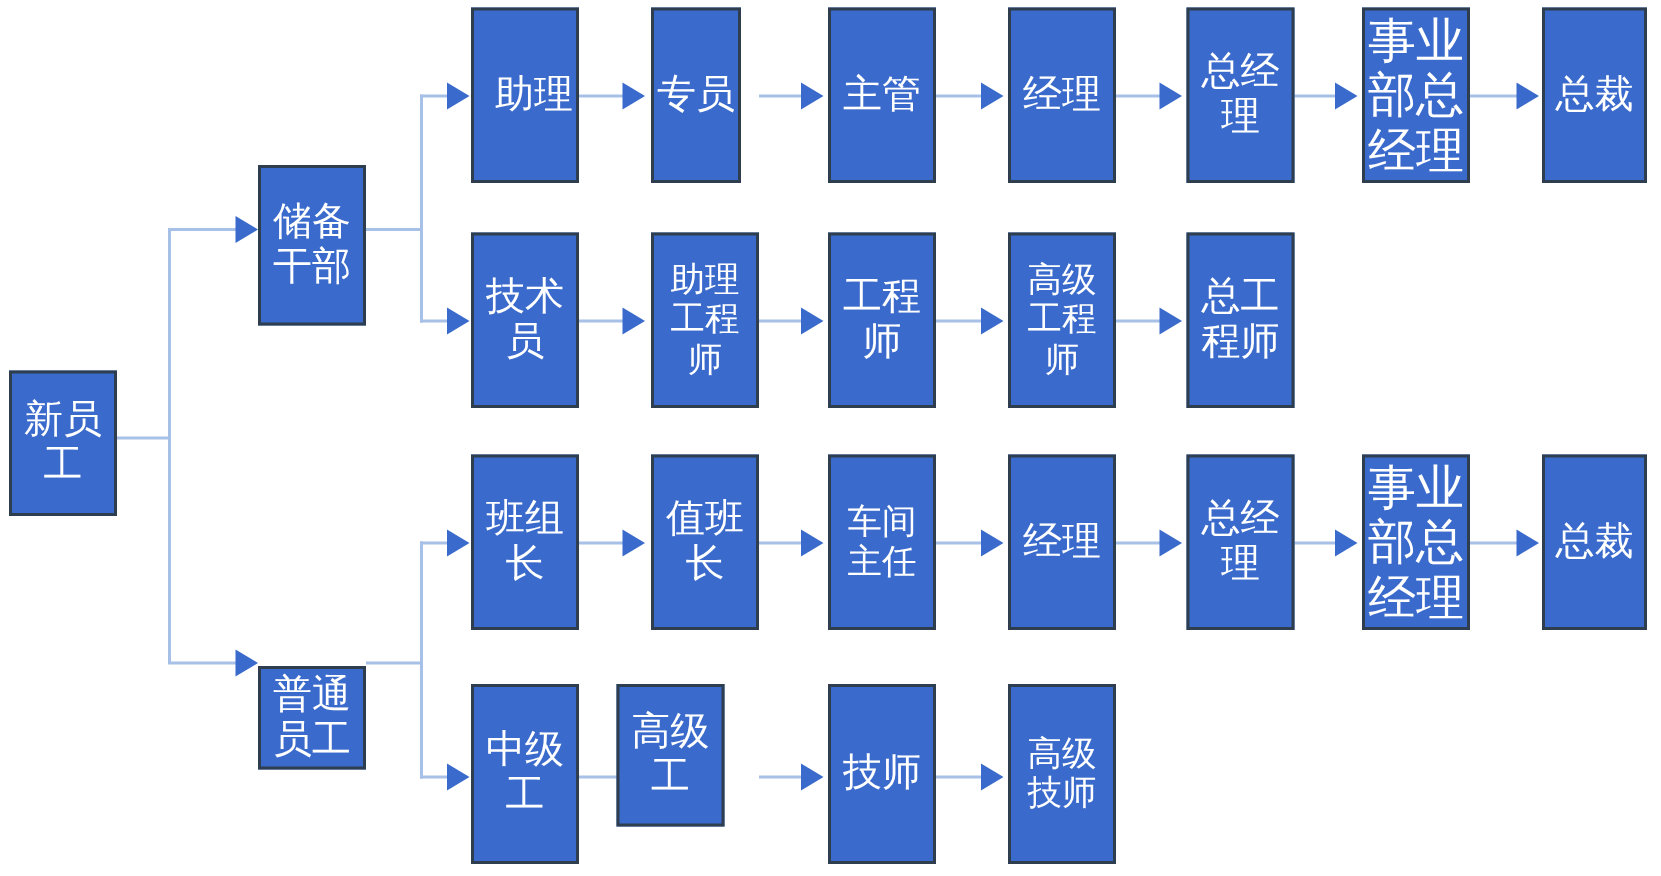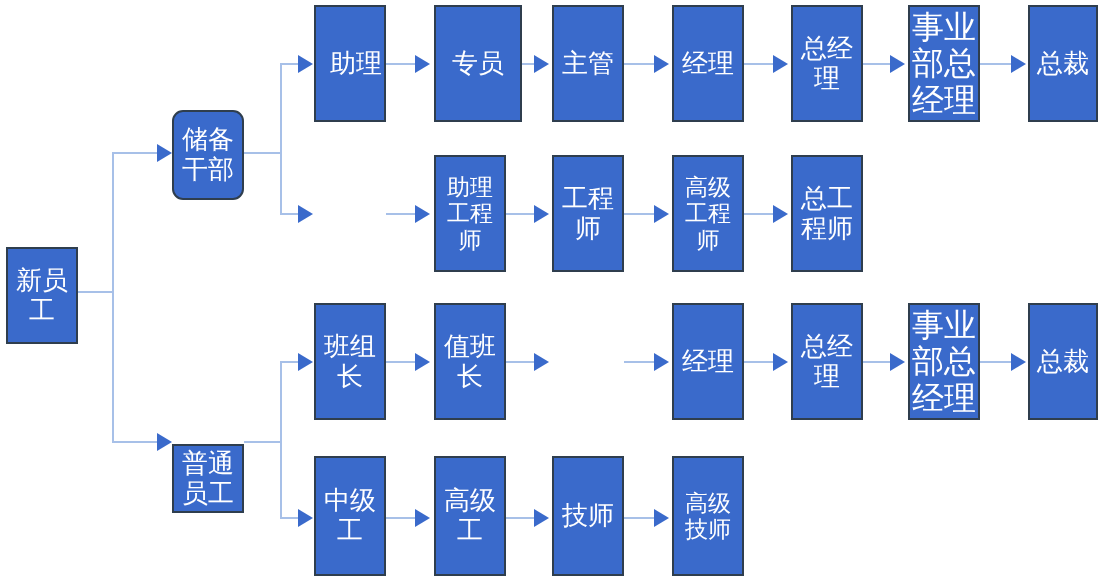--- a/index.html
+++ b/index.html
@@ -127,85 +127,91 @@
   <div class="arrow" style="left:415px; top:509px;"></div>
   <div class="hline" style="left:506px; top:517px; width:29px;"></div>
   <div class="arrow" style="left:534px; top:509px;"></div>
   <div class="hline" style="left:624px; top:517px; width:31px;"></div>
   <div class="arrow" style="left:654px; top:509px;"></div>
 
   <div class="node s1" style="left:6px; top:247px; width:72px; height:97px;">
     <span class="lbl">新员工</span>
   </div>
 
-  <div class="node s1" style="left:172px; top:110px; width:72px; height:90px;border-radius:11px;">
+  <div class="node s1" style="left:172px; top:110px; width:72px; height:107px;">
     <span class="lbl">储备干部</span>
   </div>
   <div class="node s1" style="left:172px; top:444px; width:72px; height:69px;">
     <span class="lbl">普通员工</span>
   </div>
 
   <div class="node s1" style="left:314px; top:5px; width:72px; height:117px;padding-left:12px;">
     <span class="lbl">助理</span>
   </div>
-  <div class="node s1" style="left:434px; top:5px; width:88px; height:117px;">
+  <div class="node s1" style="left:434px; top:5px; width:60px; height:117px;">
     <span class="lbl">专员</span>
   </div>
   <div class="node s1" style="left:552px; top:5px; width:72px; height:117px;">
     <span class="lbl">主管</span>
   </div>
   <div class="node s1" style="left:672px; top:5px; width:72px; height:117px;">
     <span class="lbl">经理</span>
   </div>
   <div class="node s1" style="left:791px; top:5px; width:72px; height:117px;">
     <span class="lbl">总经理</span>
   </div>
   <div class="node s3" style="left:908px; top:5px; width:72px; height:117px;">
     <span class="lbl">事业部总经理</span>
   </div>
   <div class="node s1" style="left:1028px; top:5px; width:70px; height:117px;">
     <span class="lbl">总裁</span>
   </div>
 
+  <div class="node s1" style="left:314px; top:155px; width:72px; height:117px;">
+    <span class="lbl">技术员</span>
+  </div>
   <div class="node s2" style="left:434px; top:155px; width:72px; height:117px;">
     <span class="lbl">助理工程师</span>
   </div>
   <div class="node s1" style="left:552px; top:155px; width:72px; height:117px;">
     <span class="lbl">工程师</span>
   </div>
   <div class="node s2" style="left:672px; top:155px; width:72px; height:117px;">
     <span class="lbl">高级工程师</span>
   </div>
   <div class="node s1" style="left:791px; top:155px; width:72px; height:117px;">
     <span class="lbl">总工程师</span>
   </div>
 
   <div class="node s1" style="left:314px; top:303px; width:72px; height:117px;">
     <span class="lbl">班组长</span>
   </div>
   <div class="node s1" style="left:434px; top:303px; width:72px; height:117px;">
     <span class="lbl">值班长</span>
   </div>
+  <div class="node s2" style="left:552px; top:303px; width:72px; height:117px;">
+    <span class="lbl">车间主任</span>
+  </div>
   <div class="node s1" style="left:672px; top:303px; width:72px; height:117px;">
     <span class="lbl">经理</span>
   </div>
   <div class="node s1" style="left:791px; top:303px; width:72px; height:117px;">
     <span class="lbl">总经理</span>
   </div>
   <div class="node s3" style="left:908px; top:303px; width:72px; height:117px;">
     <span class="lbl">事业部总经理</span>
   </div>
   <div class="node s1" style="left:1028px; top:303px; width:70px; height:117px;">
     <span class="lbl">总裁</span>
   </div>
 
   <div class="node s1" style="left:314px; top:456px; width:72px; height:120px;">
     <span class="lbl">中级工</span>
   </div>
-  <div class="node s1" style="left:434px; top:456px; width:72px; height:120px;">
+  <div class="node s1" style="left:411px; top:456px; width:72px; height:95px;">
     <span class="lbl">高级工</span>
   </div>
   <div class="node s1" style="left:552px; top:456px; width:72px; height:120px;">
     <span class="lbl">技师</span>
   </div>
   <div class="node s2" style="left:672px; top:456px; width:72px; height:120px;">
     <span class="lbl">高级技师</span>
   </div>
 
 </div>

